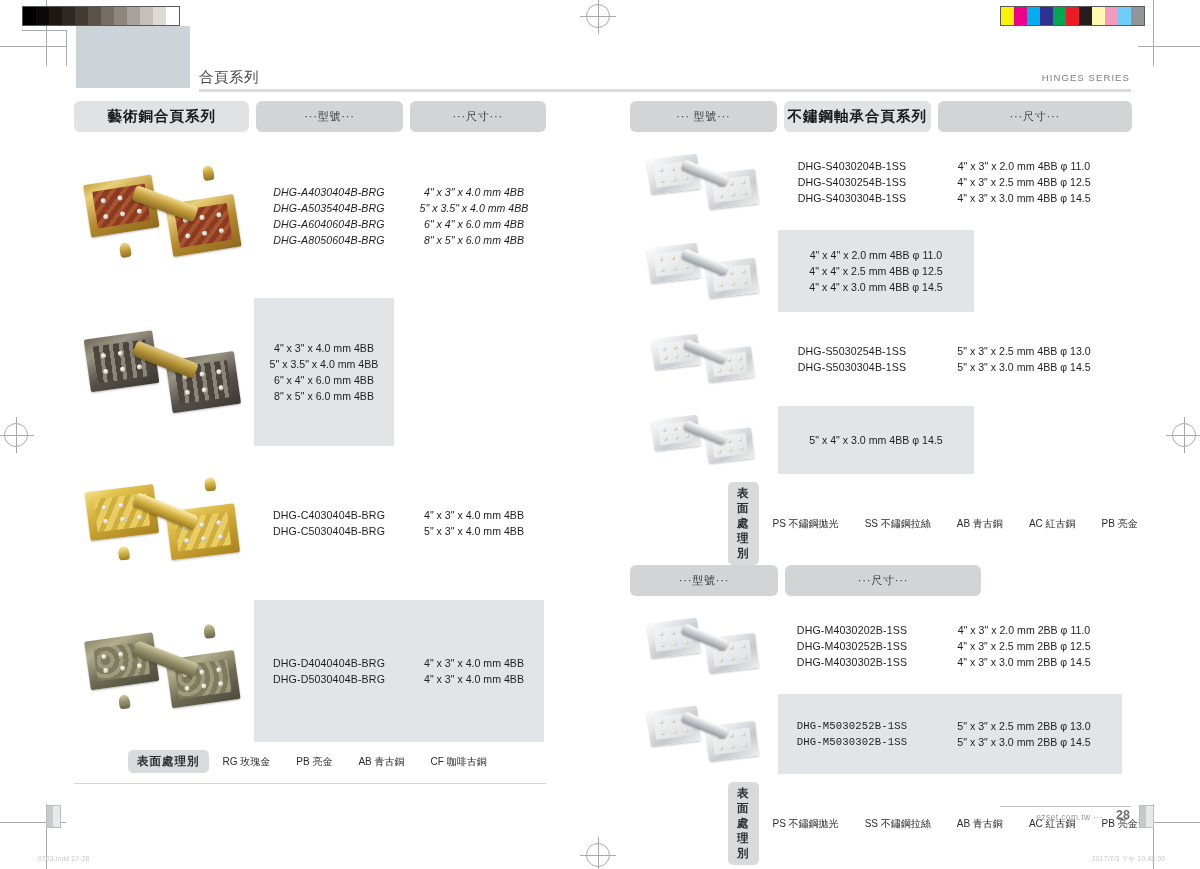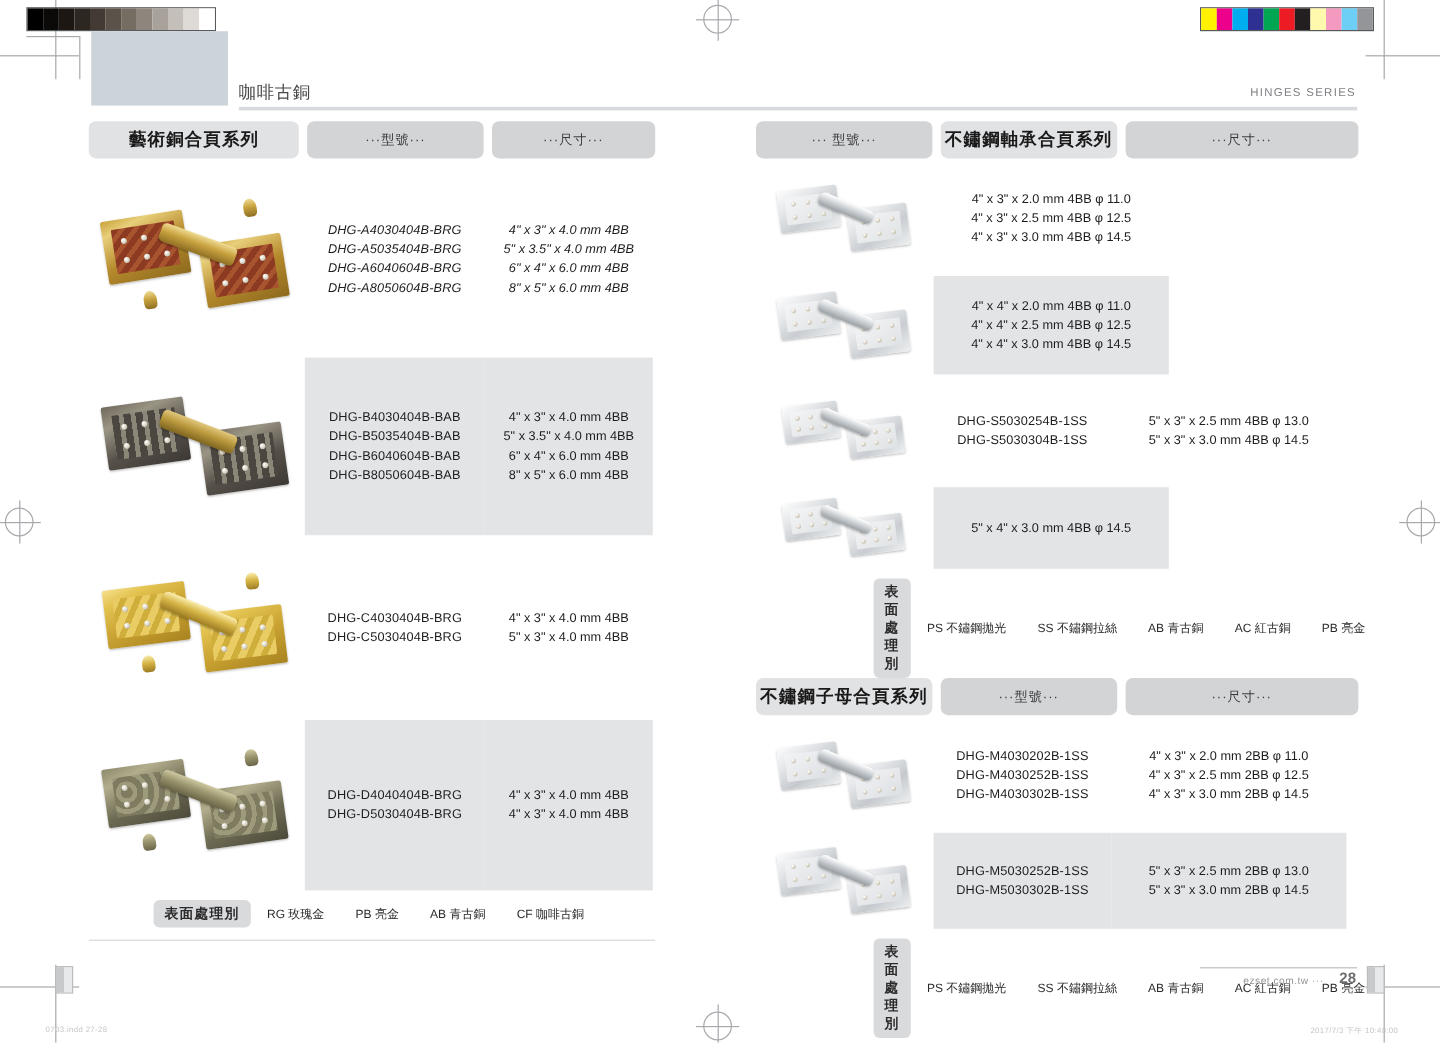--- a/index.html
+++ b/index.html
@@ -121,21 +121,21 @@
     <i style="background: rgb(0, 166, 81);"></i>
     <i style="background: rgb(237, 28, 36);"></i>
     <i style="background: rgb(35, 31, 32);"></i>
     <i style="background: rgb(255, 249, 174);"></i>
     <i style="background: rgb(244, 154, 193);"></i>
     <i style="background: rgb(109, 207, 246);"></i>
     <i style="background: rgb(147, 149, 152);"></i>
   </div>
 
 <div class="head-swatch"></div>
-<div class="head-title">咖啡古銅</div>
+<div class="head-title">合頁系列</div>
 <div class="head-en">HINGES SERIES</div>
 <div class="head-rule"></div>
 
 <div class="col col-left" id="colLeft">
     <div>
       <div class="hdr-row">
         <div class="pill title" style="width: 180px; text-align: center;">藝術銅合頁系列</div>
         <div class="pill" style="width: 150px;">···型號···</div>
         <div class="pill" style="width: 140px;">···尺寸···</div>
       </div>
@@ -202,26 +202,20 @@
                 <b style="width: 5px; height: 5px;"></b>
                 <b style="width: 5px; height: 5px;"></b>
                 <b style="width: 5px; height: 5px;"></b>
                 <b style="width: 5px; height: 5px;"></b>
                 <b style="width: 5px; height: 5px;"></b>
                 <b style="width: 5px; height: 5px;"></b>
               </div>
             </div>
             <div class="knuckle" style="left: 45px; top: 27px; width: 66px; height: 16px; background: linear-gradient(rgb(226, 200, 127), rgb(187, 154, 62) 45%, rgb(127, 101, 32)); transform: rotate(29deg); box-shadow: rgba(0, 0, 0, 0.3) 0px 1px 2px;"></div>
           </div>
-        </div>
-        <div class="cell codes" style="width: 150px;">
-          <span>DHG-B4030404B-BAB</span>
-          <span>DHG-B5035404B-BAB</span>
-          <span>DHG-B6040604B-BAB</span>
-          <span>DHG-B8050604B-BAB</span>
         </div>
         <div class="cell sizes" style="width: 140px;">
           <span>4" x 3" x 4.0 mm 4BB</span>
           <span>5" x 3.5" x 4.0 mm 4BB</span>
           <span>6" x 4" x 6.0 mm 4BB</span>
           <span>8" x 5" x 6.0 mm 4BB</span>
         </div>
       </div>
       <div class="band" style="min-height: 138px; margin-bottom: 8px;">
         <div class="imgcell" style="width: 180px;">
@@ -339,20 +333,25 @@
                 <b style="width: 4px; height: 4px;"></b>
                 <b style="width: 4px; height: 4px;"></b>
                 <b style="width: 4px; height: 4px;"></b>
                 <b style="width: 4px; height: 4px;"></b>
                 <b style="width: 4px; height: 4px;"></b>
               </div>
             </div>
             <div class="knuckle" style="left: 32px; top: 17px; width: 48px; height: 11px; background: linear-gradient(rgb(255, 255, 255), rgb(210, 214, 217) 45%, rgb(154, 160, 165)); transform: rotate(29deg); box-shadow: rgba(0, 0, 0, 0.3) 0px 1px 2px;"></div>
           </div>
         </div>
+        <div class="cell codes" style="width: 148px;">
+          <span>DHG-S4030204B-1SS</span>
+          <span>DHG-S4030254B-1SS</span>
+          <span>DHG-S4030304B-1SS</span>
+        </div>
         <div class="cell sizes" style="width: 196px;">
           <span>4" x 3" x 2.0 mm 4BB φ 11.0</span>
           <span>4" x 3" x 2.5 mm 4BB φ 12.5</span>
           <span>4" x 3" x 3.0 mm 4BB φ 14.5</span>
         </div>
       </div>
       <div class="band shaded" style="min-height: 82px; margin-bottom: 8px;">
         <div class="imgcell" style="width: 148px;">
           <div class="hinge" style="width: 108px; height: 62px; transform: rotate(-7deg);">
             <div class="leaf" style="left: 0px; top: 2px; width: 50px; height: 35px; background: linear-gradient(150deg, rgb(253, 253, 253) 0%, rgb(230, 232, 234) 30%, rgb(201, 205, 209) 62%, rgb(238, 240, 241) 100%); box-shadow: rgba(0, 0, 0, 0.25) 0px 1px 2px;">
@@ -459,21 +458,20 @@
         <div class="lab">表面處理別</div>
         <div class="opt">PS 不鏽鋼拋光</div>
         <div class="opt">SS 不鏽鋼拉絲</div>
         <div class="opt">AB 青古銅</div>
         <div class="opt">AC 紅古銅</div>
         <div class="opt">PB 亮金</div>
       </div>
     </div>
     <div>
       <div class="hdr-row">
-        <div class="pill title" style="width: 148px;">不鏽鋼子母合頁系列</div>
         <div class="pill" style="width: 148px;">···型號···</div>
         <div class="pill" style="width: 196px;">···尺寸···</div>
       </div>
       <div class="band" style="min-height: 80px; margin-bottom: 8px; text-align: center;">
         <div class="imgcell" style="width: 148px;">
           <div class="hinge" style="width: 108px; height: 62px; transform: rotate(-7deg);">
             <div class="leaf" style="left: 0px; top: 2px; width: 50px; height: 35px; background: linear-gradient(150deg, rgb(252, 252, 253) 0%, rgb(228, 230, 233) 30%, rgb(197, 201, 205) 62%, rgb(237, 239, 240) 100%); box-shadow: rgba(0, 0, 0, 0.25) 0px 1px 2px;">
               <div style="position: absolute; inset: 16% 12%; background: linear-gradient(150deg, rgb(242, 243, 245), rgb(220, 223, 226)); border-radius: 1px;"></div>
               <div class="holes" style="inset: 20% 14%; grid-template-columns: repeat(3, 1fr); grid-template-rows: repeat(2, 1fr); place-items: center;">
                 <b style="width: 4px; height: 4px;"></b>
@@ -530,21 +528,21 @@
                 <b style="width: 4px; height: 4px;"></b>
                 <b style="width: 4px; height: 4px;"></b>
                 <b style="width: 4px; height: 4px;"></b>
                 <b style="width: 4px; height: 4px;"></b>
                 <b style="width: 4px; height: 4px;"></b>
               </div>
             </div>
             <div class="knuckle" style="left: 32px; top: 17px; width: 48px; height: 11px; background: linear-gradient(rgb(255, 255, 255), rgb(206, 210, 214) 45%, rgb(150, 156, 161)); transform: rotate(29deg); box-shadow: rgba(0, 0, 0, 0.3) 0px 1px 2px;"></div>
           </div>
         </div>
-        <div class="cell codes" style="width: 148px;">
+        <div class="cell codes" style="width: 148px; font-family: Liberation Mono, monospace;">
           <span>DHG-M5030252B-1SS</span>
           <span>DHG-M5030302B-1SS</span>
         </div>
         <div class="cell sizes" style="width: 196px;">
           <span>5" x 3" x 2.5 mm 2BB φ 13.0</span>
           <span>5" x 3" x 3.0 mm 2BB φ 14.5</span>
         </div>
       </div>
       <div class="legend" style="margin-left: 98px;">
         <div class="lab">表面處理別</div>

